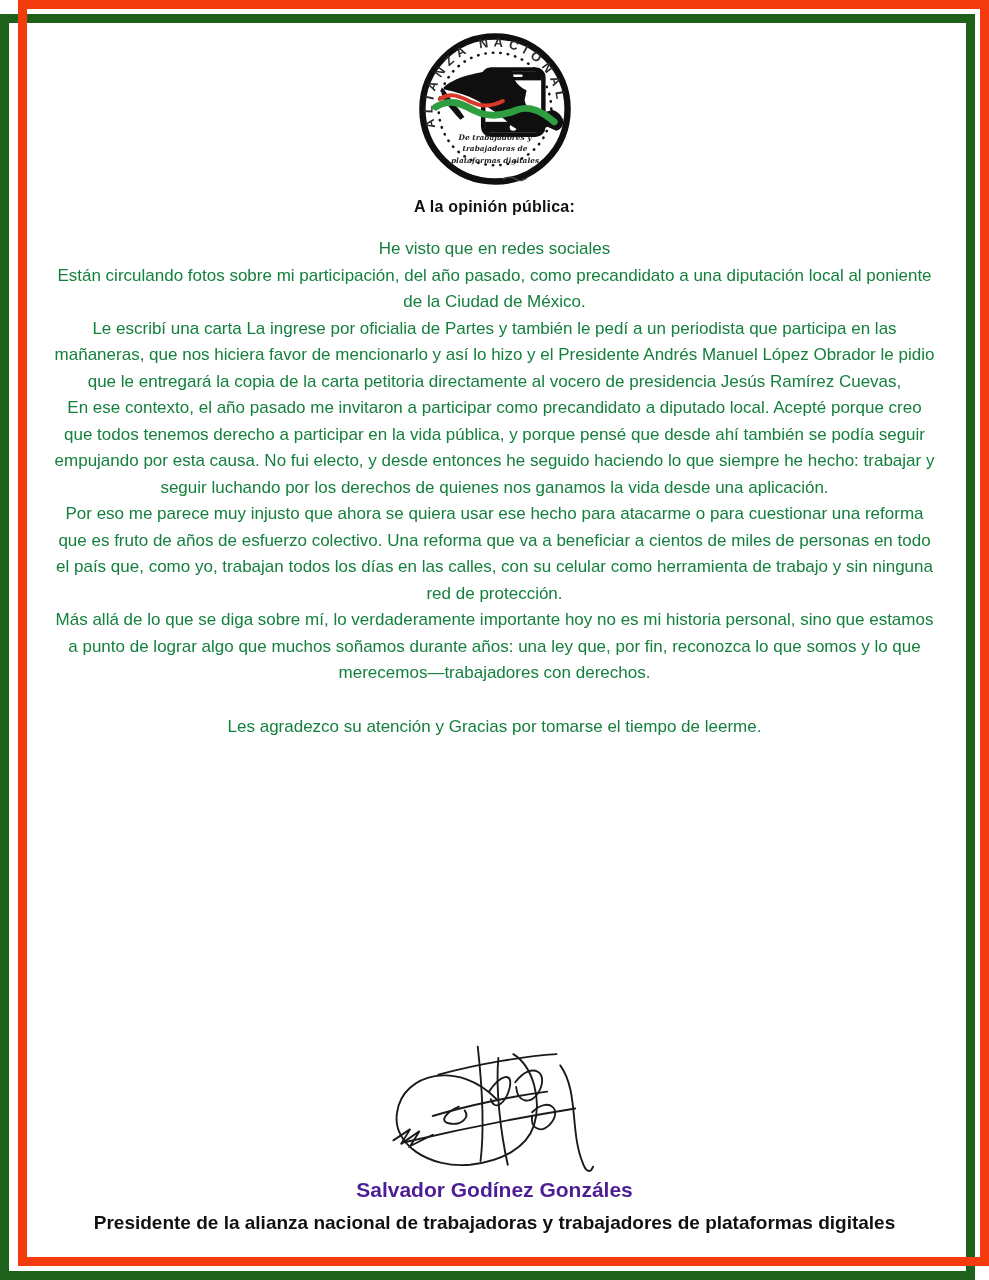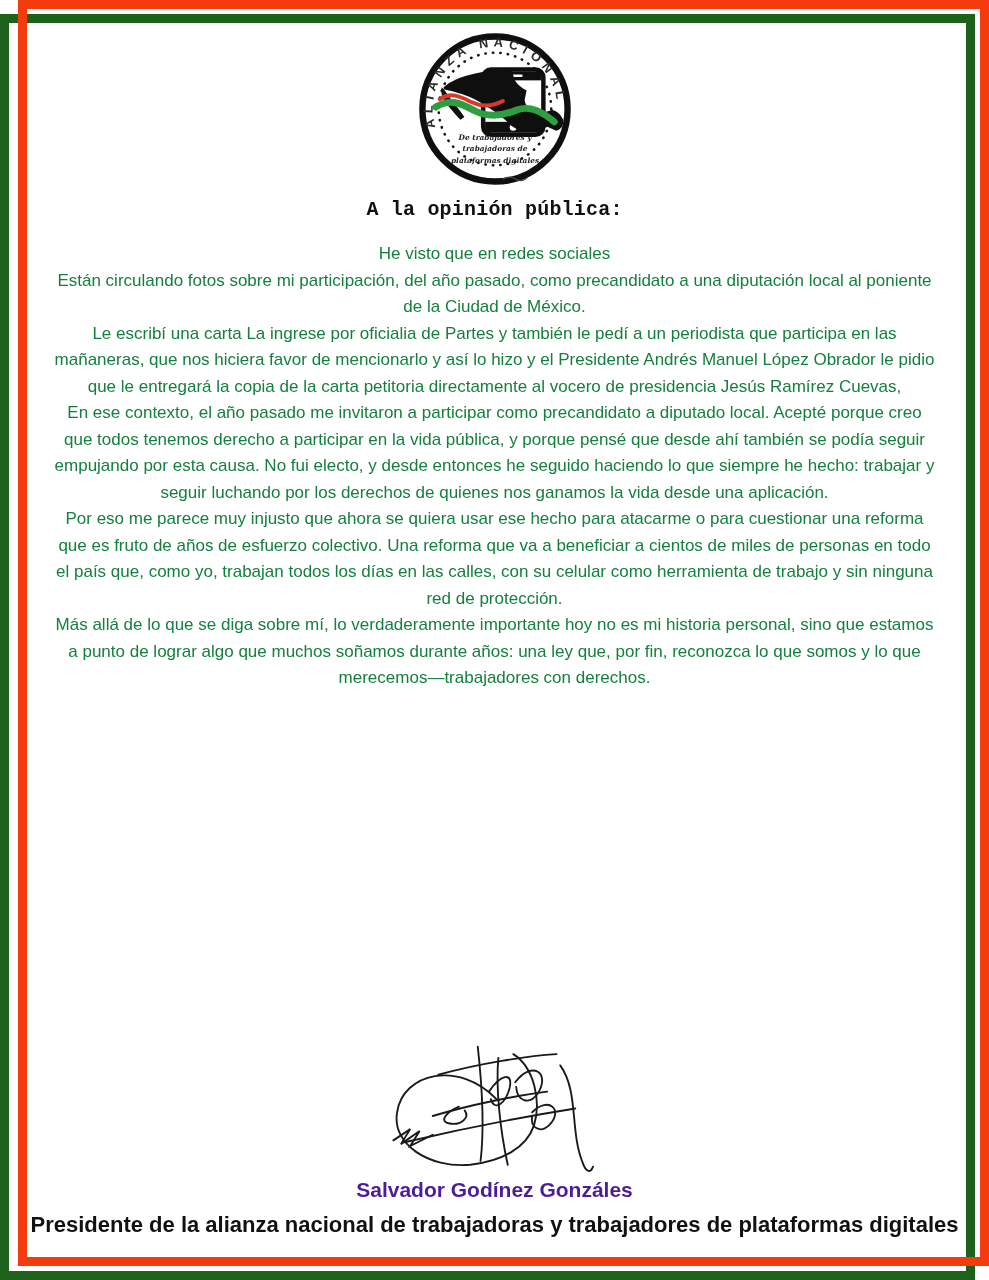--- a/index.html
+++ b/index.html
@@ -11,30 +11,30 @@
   .frame { position:absolute; box-sizing:border-box; background:transparent; }
   .frame-green { left:0; top:14px; width:975px; height:1266px; border:9px solid #1e611b; z-index:1; }
   .frame-red   { left:18px; top:0; width:971px; height:1266px; border:9px solid #f43b0e; z-index:2; }
 
   .content { position:absolute; left:54px; right:54px; top:30px; text-align:center; z-index:3; }
 
   .logo-wrap { line-height:0; }
   .logo-svg { display:inline-block; }
 
   .heading {
-    margin:10px 0 20px 0; font-size:20px; font-weight:700; color:#111111; letter-spacing:0.2px;font-family:Liberation Mono, monospace;
+    margin:10px 0 20px 0; font-size:16px; font-weight:700; color:#111111; letter-spacing:0.2px;
   }
   .body-text p { margin:0; font-size:17px; line-height:26.5px; color:#15803d; font-weight:400; }
   .closing { margin-top:27px !important; }
 
   .signature-svg { position:absolute; top:1026px; left:50%; transform:translateX(-52%); z-index:3; }
   .sig-name  { position:absolute; top:1178px; left:0; right:0; text-align:center;
                font-size:21px; font-weight:700; color:#4c1d95; z-index:4; }
   .sig-title { position:absolute; top:1212px; left:0; right:0; text-align:center;
-               font-size:22px; font-weight:700; color:#111111; z-index:4; }
+               font-size:19px; font-weight:700; color:#111111; z-index:4; }
 
   .arc-text { font-family:"Liberation Sans", sans-serif; font-size:13px; font-weight:700;
               letter-spacing:5.2px; fill:#2b2b2b; }
   .logo-sub { font-family:"DejaVu Serif", serif; font-style:italic; font-weight:700;
               font-size:7.5px; fill:#222222; }
 </style>
 </head>
 <body>
 
 <div class="page">
@@ -85,20 +85,21 @@
 
     <h1 class="heading">A la opinión pública:</h1>
 
     <div class="body-text">
       <p>He visto que en redes sociales</p>
       <p>Están circulando fotos sobre mi participación, del año pasado, como precandidato a una diputación local al poniente de la Ciudad de México.</p>
       <p>Le escribí una carta La ingrese por oficialia de Partes y también le pedí a un periodista que participa en las mañaneras, que nos hiciera favor de mencionarlo y así lo hizo y el Presidente Andrés Manuel López Obrador le pidio que le entregará la copia de la carta petitoria directamente al vocero de presidencia Jesús Ramírez Cuevas,</p>
       <p>En ese contexto, el año pasado me invitaron a participar como precandidato a diputado local. Acepté porque creo que todos tenemos derecho a participar en la vida pública, y porque pensé que desde ahí también se podía seguir empujando por esta causa. No fui electo, y desde entonces he seguido haciendo lo que siempre he hecho: trabajar y seguir luchando por los derechos de quienes nos ganamos la vida desde una aplicación.</p>
       <p>Por eso me parece muy injusto que ahora se quiera usar ese hecho para atacarme o para cuestionar una reforma que es fruto de años de esfuerzo colectivo. Una reforma que va a beneficiar a cientos de miles de personas en todo el país que, como yo, trabajan todos los días en las calles, con su celular como herramienta de trabajo y sin ninguna red de protección.</p>
       <p>Más allá de lo que se diga sobre mí, lo verdaderamente importante hoy no es mi historia personal, sino que estamos a punto de lograr algo que muchos soñamos durante años: una ley que, por fin, reconozca lo que somos y lo que merecemos—trabajadores con derechos.</p>
+      <p class="closing">Les agradezco su atención y Gracias por tomarse el tiempo de leerme.</p>
     </div>
   </div>
 
   <svg class="signature-svg" width="300" height="150" viewBox="0 0 300 160">
     <g fill="none" stroke="#1a1a1a" stroke-width="2" stroke-linecap="round">
       <path d="M 158 78 C 118 36 58 50 52 92 C 46 126 86 152 130 148 C 164 144 190 130 198 106 C 206 80 198 44 176 30"></path>
       <path d="M 138 22 C 142 58 146 102 141 144"></path>
       <path d="M 160 34 C 157 66 162 112 170 148"></path>
       <path d="M 150 70 C 162 52 176 48 172 66 C 168 82 156 92 152 78"></path>
       <path d="M 178 60 C 196 36 216 50 202 72 C 193 85 180 80 179 65"></path>

